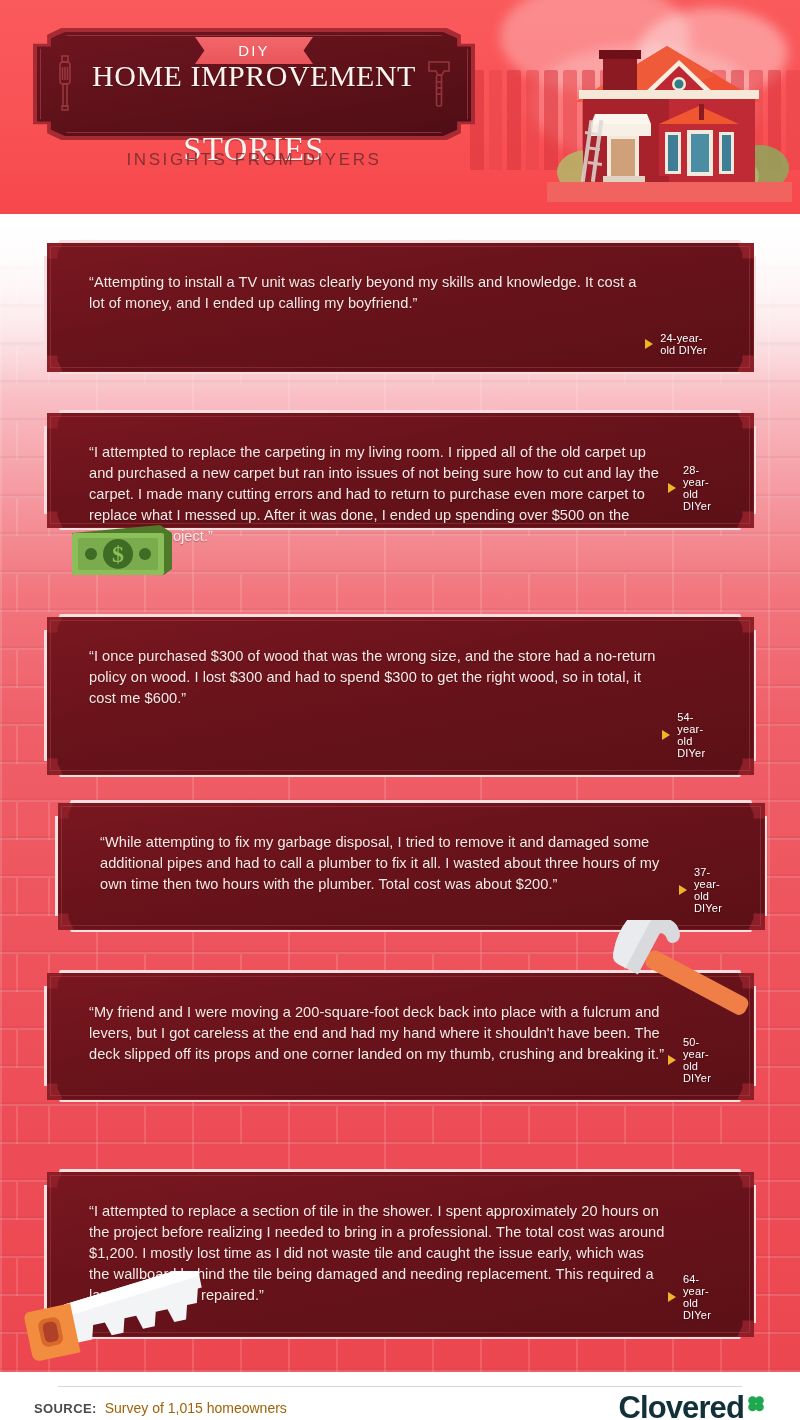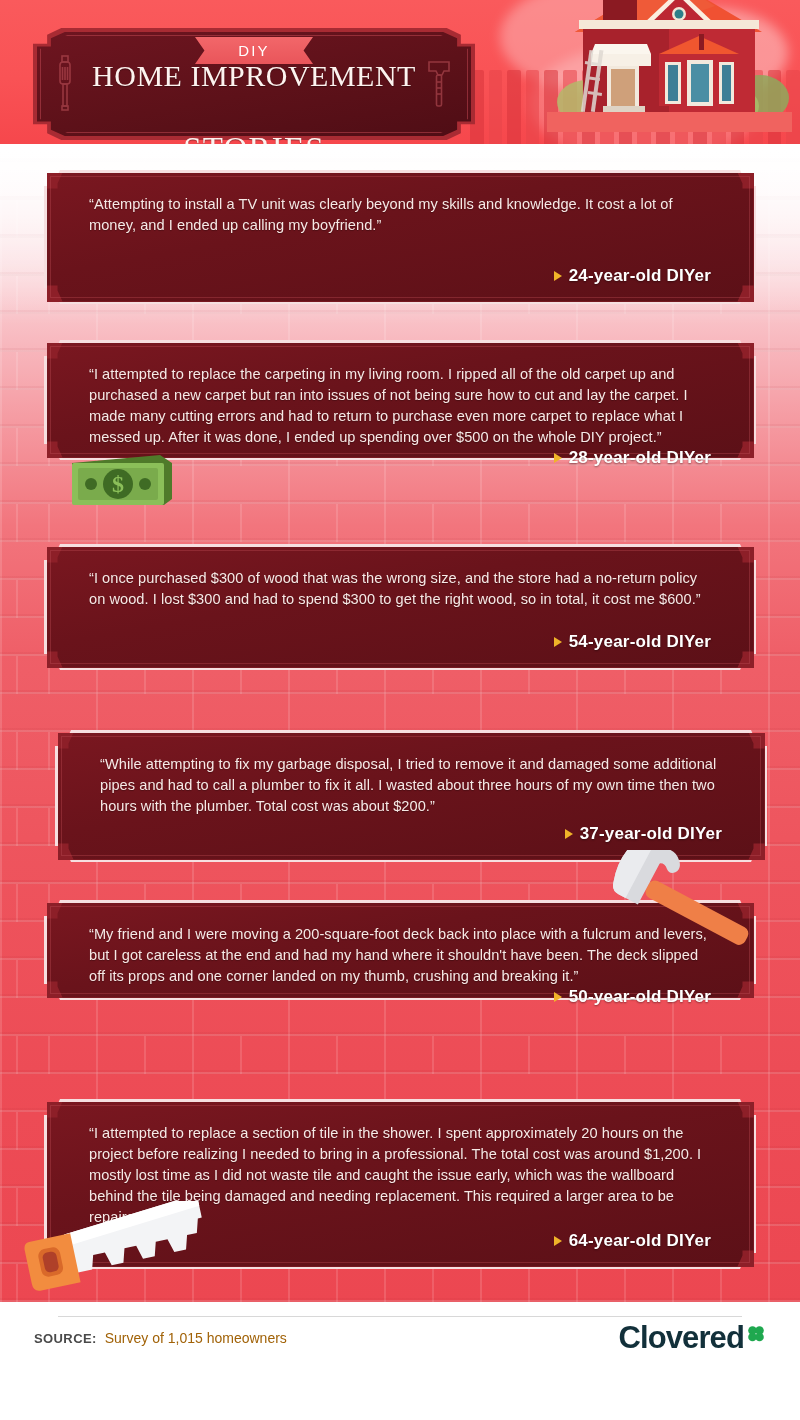--- a/index.html
+++ b/index.html
@@ -18,21 +18,21 @@
     height: 1420px;
     position: relative;
     overflow: hidden;
     background: #ffffff;
   }
 
   
   .header {
     position: relative;
     width: 800px;
-    height: 144px;
+    height: 214px;
     background: linear-gradient(180deg, #fa5a5c 0%, #f95255 55%, #f6474c 100%);
     overflow: hidden;
   }
   .header-cloud {
     position: absolute;
     background: rgba(255,255,255,0.30);
     border-radius: 50%;
     filter: blur(6px);
   }
   .cloud-a { width: 190px; height: 110px; right: 110px; top: -18px; }
@@ -273,24 +273,24 @@
       0 calc(100% - var(--notch)));
   }
   .card-inner-rule {
     position: absolute; inset: 6px;
     border: 1.2px solid rgba(196,80,88,.35);
     -webkit-clip-path: inherit; clip-path: inherit;
     pointer-events: none;
   }
   .card-content {
     position: relative;
-    padding: 24px 42px 12px 45px;
+    padding: 32px 42px 12px 45px;
     height: 100%;
     display: flex;
-    flex-direction: column;
+    flex-direction: row;
   }
   .quote-text {
     color: #f7e9e6;
     font-size: 14.6px;
     line-height: 1.44;
     letter-spacing: .05px;
     font-weight: 400;
     text-shadow: 0 1px 1px rgba(0,0,0,.28);
   }
   .attribution {
@@ -303,22 +303,22 @@
     padding-bottom: 6px;
   }
   .attr-arrow {
     width: 0; height: 0;
     border-left: 8px solid #f0b429;
     border-top: 5.5px solid transparent;
     border-bottom: 5.5px solid transparent;
   }
   .attr-label {
     color: #ffffff;
-    font-size: 17px;
-    font-weight: bold;
+    font-size: 11px;
+    font-weight: normal;
     letter-spacing: .2px;
     text-shadow: 0 1px 2px rgba(0,0,0,.4);
   }
 
   
   .prop { position: absolute; pointer-events: none; }
   .prop-money { left: 64px; top: 305px; }
   .prop-hammer { left: 598px; top: 706px; }
   .prop-saw { left: 22px; top: 1057px; }
 
@@ -499,21 +499,21 @@
         <div class="card-inner-rule"></div>
         <div class="card-content">
           <div class="quote-text">“I attempted to replace the carpeting in my living room. I ripped all of the old carpet up and purchased a new carpet but ran into issues of not being sure how to cut and lay the carpet. I made many cutting errors and had to return to purchase even more carpet to replace what I messed up. After it was done, I ended up spending over $500 on the whole DIY project.”</div>
           <div class="attribution">
             <span class="attr-arrow"></span>
             <span class="attr-label">28-year-old DIYer</span>
           </div>
         </div>
       </div>
 
-      <div class="card" style="top:400px; height:126px;border-radius:23px;">
+      <div class="card" style="top:400px; height:163px;border-radius:23px;">
         <div class="card-frame"></div>
         <div class="card-border"></div>
         <div class="card-body"></div>
         <div class="card-inner-rule"></div>
         <div class="card-content">
           <div class="quote-text">“I once purchased $300 of wood that was the wrong size, and the store had a no-return policy on wood. I lost $300 and had to spend $300 to get the right wood, so in total, it cost me $600.”</div>
           <div class="attribution">
             <span class="attr-arrow"></span>
             <span class="attr-label">54-year-old DIYer</span>
           </div>
@@ -527,21 +527,21 @@
         <div class="card-inner-rule"></div>
         <div class="card-content">
           <div class="quote-text">“While attempting to fix my garbage disposal, I tried to remove it and damaged some additional pipes and had to call a plumber to fix it all. I wasted about three hours of my own time then two hours with the plumber. Total cost was about $200.”</div>
           <div class="attribution">
             <span class="attr-arrow"></span>
             <span class="attr-label">37-year-old DIYer</span>
           </div>
         </div>
       </div>
 
-      <div class="card" style="top:756px; height:100px;">
+      <div class="card" style="top:756px; height:132px;">
         <div class="card-frame"></div>
         <div class="card-border"></div>
         <div class="card-body"></div>
         <div class="card-inner-rule"></div>
         <div class="card-content">
           <div class="quote-text">“My friend and I were moving a 200-square-foot deck back into place with a fulcrum and levers, but I got careless at the end and had my hand where it shouldn't have been. The deck slipped off its props and one corner landed on my thumb, crushing and breaking it.”</div>
           <div class="attribution">
             <span class="attr-arrow"></span>
             <span class="attr-label">50-year-old DIYer</span>
           </div>

